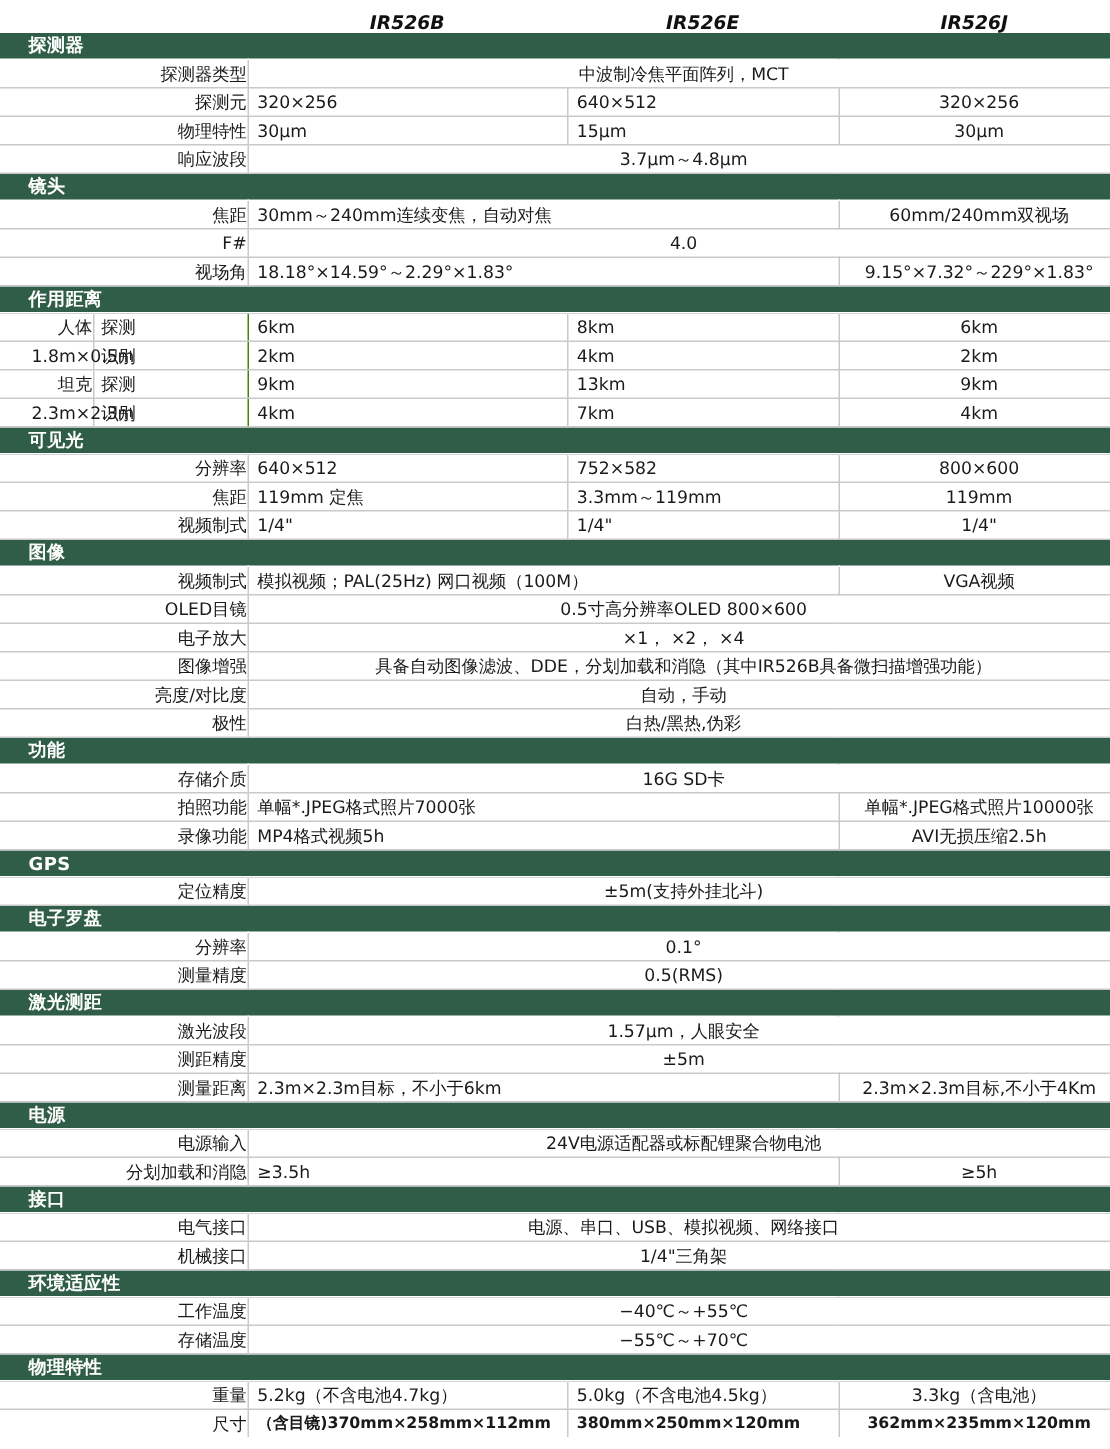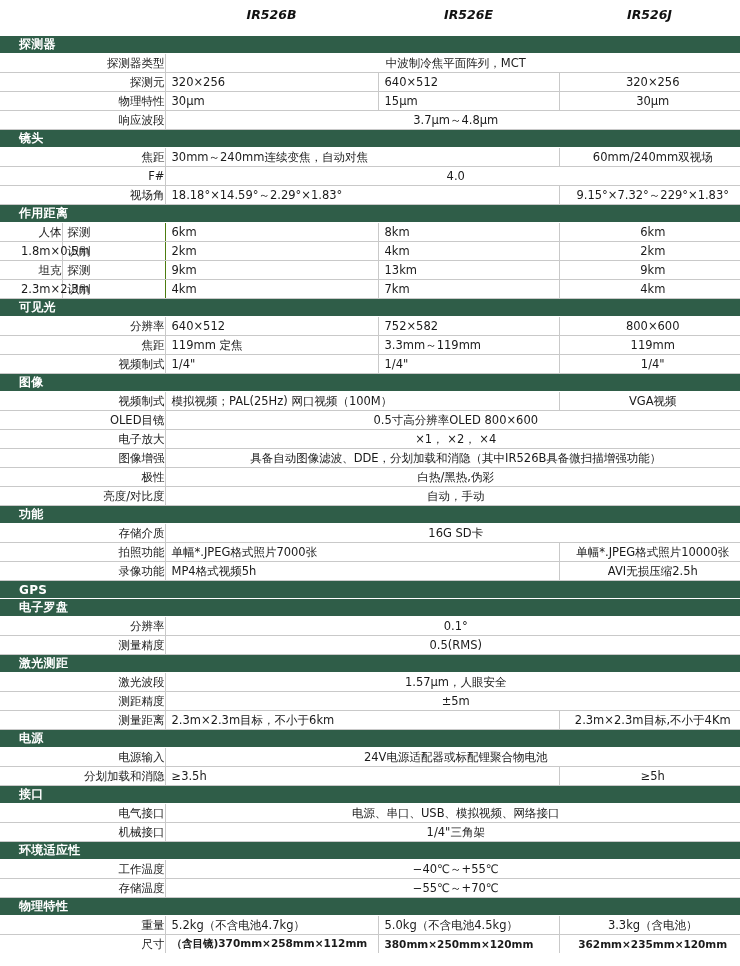--- a/index.html
+++ b/index.html
@@ -28,21 +28,21 @@
   col.c-j{width:181px;}
 
   
   tr.header td{
     height:22px;
     text-align:center;
     font-style:italic;
     font-weight:bold;
     font-size:12.5px;
     color:#111;
-    padding-bottom:14px;
+    padding-bottom:0;
     vertical-align:bottom;
   }
 
   
   tr.section td{
     background:#2f5d48;
     color:#ffffff;
     font-weight:bold;
     font-size:12px;
     height:17px;
@@ -202,46 +202,50 @@
       </tr>
       <tr class="row">
         <td class="lab" colspan="2">电子放大</td>
         <td class="val last" colspan="3">×1，  ×2，  ×4</td>
       </tr>
       <tr class="row">
         <td class="lab" colspan="2">图像增强</td>
         <td class="val last" colspan="3">具备自动图像滤波、DDE，分划加载和消隐（其中IR526B具备微扫描增强功能）</td>
       </tr>
       <tr class="row">
+        <td class="lab" colspan="2">亮度/对比度</td>
+        <td class="val last" colspan="3">自动，手动</td>
+      </tr>
+      <tr class="row">
         <td class="lab" colspan="2">极性</td>
         <td class="val last" colspan="3">白热/黑热,伪彩</td>
-      </tr>
-      <tr class="row">
-        <td class="lab" colspan="2">亮度/对比度</td>
-        <td class="val last" colspan="3">自动，手动</td>
       </tr>
       <tr class="section">
         <td colspan="5">功能</td>
       </tr>
       <tr class="row">
         <td class="lab" colspan="2">存储介质</td>
         <td class="val last" colspan="3">16G  SD卡</td>
       </tr>
       <tr class="row">
         <td class="lab" colspan="2">拍照功能</td>
         <td class="val" colspan="2">单幅*.JPEG格式照片7000张</td>
         <td class="val last">单幅*.JPEG格式照片10000张</td>
       </tr>
       <tr class="row">
         <td class="lab" colspan="2">录像功能</td>
         <td class="val" colspan="2">MP4格式视频5h</td>
         <td class="val last">AVI无损压缩2.5h</td>
       </tr>
       <tr class="section">
         <td colspan="5">GPS</td>
+      </tr>
+      <tr class="row">
+        <td class="lab" colspan="2">定位精度</td>
+        <td class="val last" colspan="3">±5m(支持外挂北斗)</td>
       </tr>
       <tr class="section">
         <td colspan="5">电子罗盘</td>
       </tr>
       <tr class="row">
         <td class="lab" colspan="2">分辨率</td>
         <td class="val last" colspan="3">0.1°</td>
       </tr>
       <tr class="row">
         <td class="lab" colspan="2">测量精度</td>

